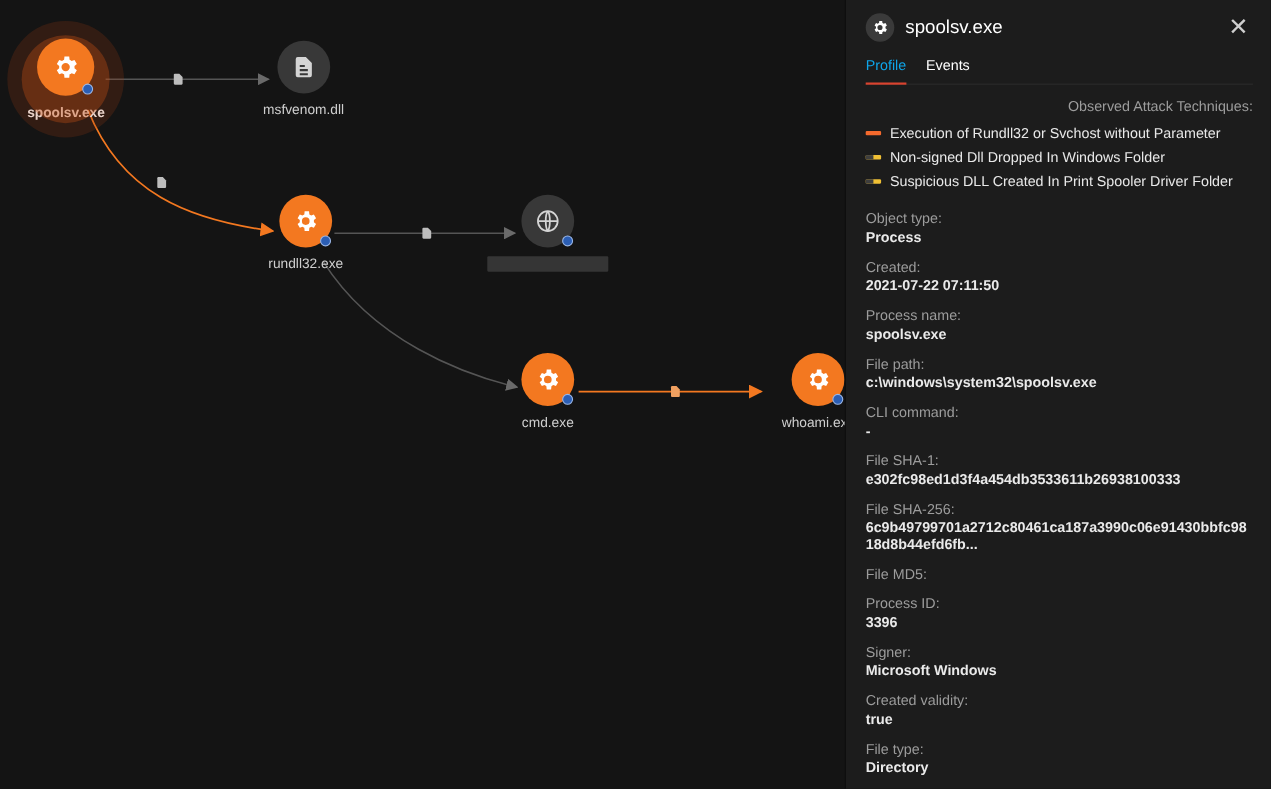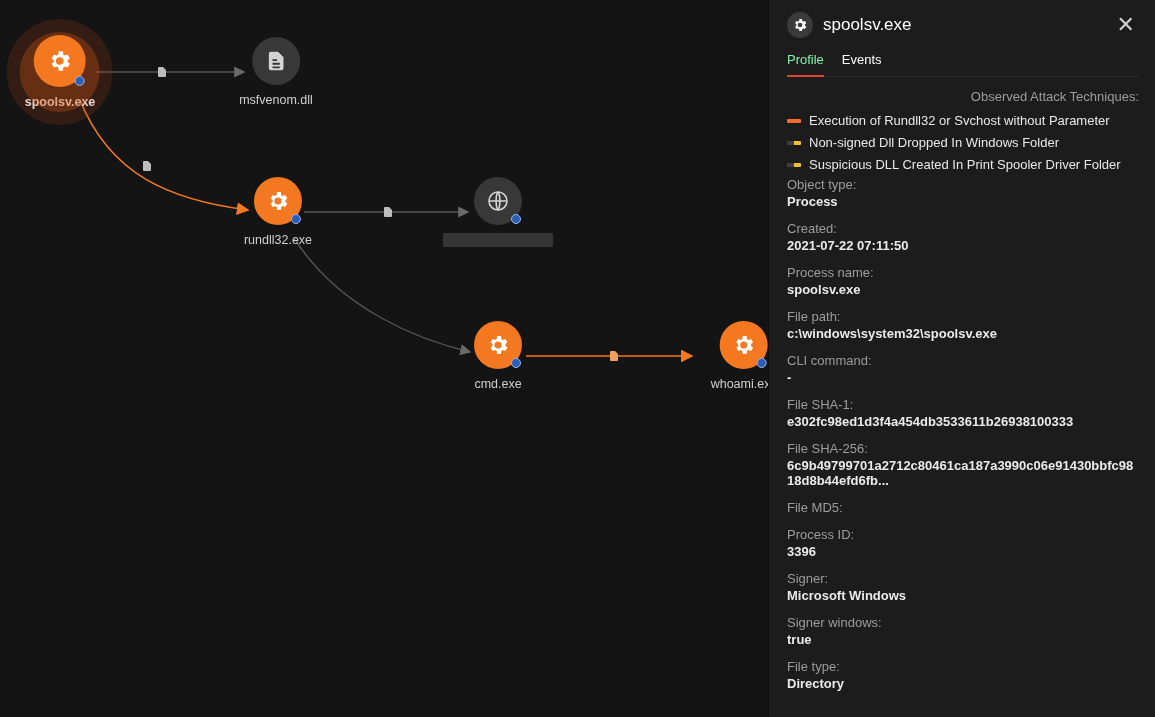--- a/index.html
+++ b/index.html
@@ -126,30 +126,30 @@
   }
   .tab {
     padding: 6px 0 8px 0;
     font-size: 13px;
     color: #ffffff;
     cursor: pointer;
     border-bottom: 2px solid transparent;
     margin-bottom: -1px;
   }
   .tab.active {
-    color: #86efac;
+    color: #0ea5e9;
     border-bottom-color: #d9432f;
   }
   .section-head {
     color: #9c9c9c;
     font-size: 13px;
     margin-bottom: 6px;
     text-align: right;
   }
-  .oat-list { }
+  .oat-list { margin-bottom: 14px; }
   .oat-item {
     display: flex;
     align-items: flex-start;
     gap: 8px;
     padding: 2px 0;
   }
   .sev {
     width: 14px; height: 4px;
     border-radius: 1px;
     margin-top: 7px;
@@ -351,21 +351,21 @@
     </div>
   <div class="field">
       <div class="k">Process ID:</div>
       <div class="v">3396</div>
     </div>
   <div class="field">
       <div class="k">Signer:</div>
       <div class="v">Microsoft Windows</div>
     </div>
   <div class="field">
-      <div class="k">Signer windows:</div>
+      <div class="k">Created validity:</div>
       <div class="v">true</div>
     </div>
   <div class="field">
       <div class="k">File type:</div>
       <div class="v">Directory</div>
     </div>
 
 </div>
 
 </body></html>

